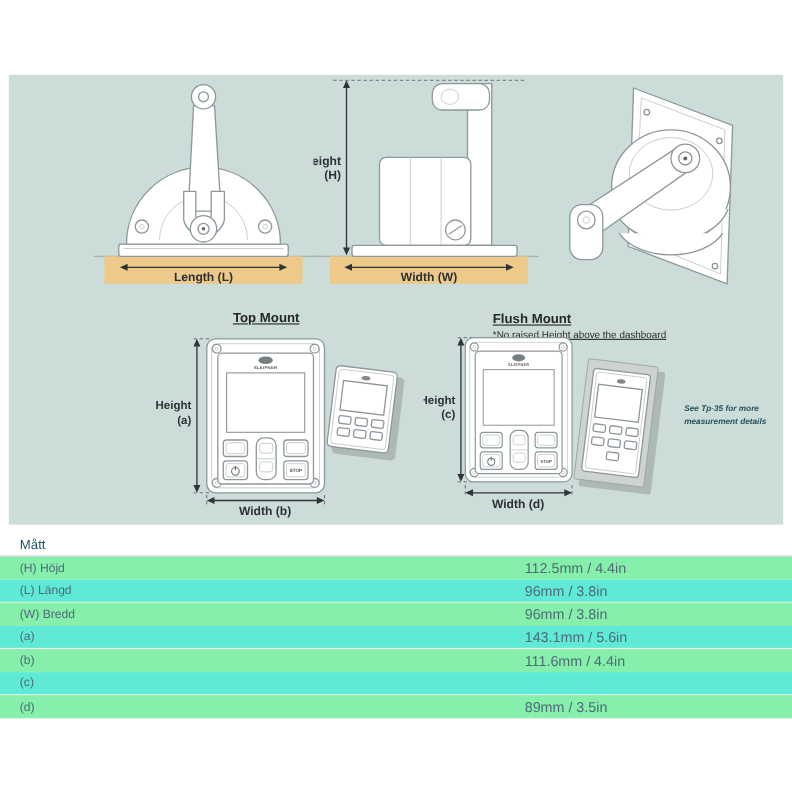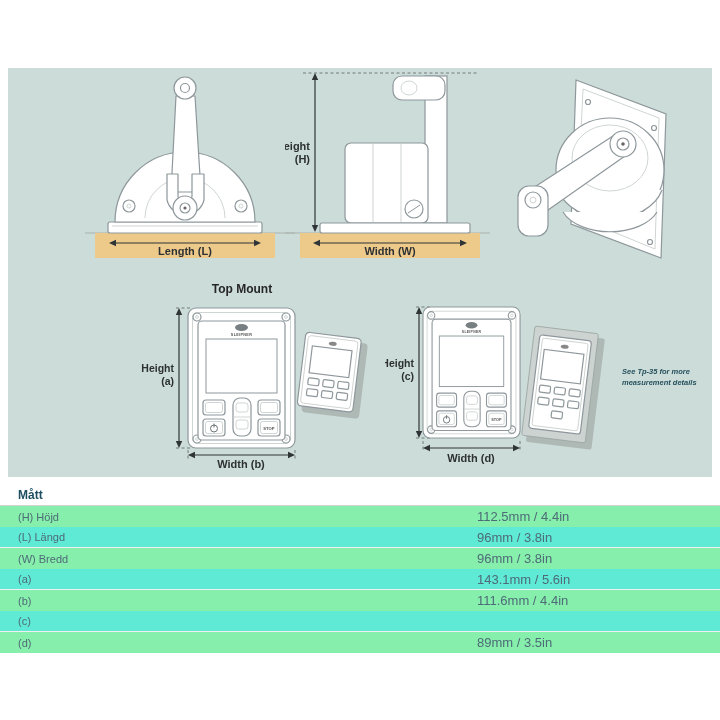--- a/index.html
+++ b/index.html
@@ -3,27 +3,27 @@
 <meta charset="utf-8">
 <style>
   html,body{margin:0;padding:0;background:#ffffff;}
   *{box-sizing:border-box;}
   body{font-family:"Liberation Sans", sans-serif;}
   .canvas{position:relative;width:720px;height:720px;background:#fff;overflow:hidden;}
   .teal-band{position:absolute;left:8px;top:68px;width:704px;height:409px;background:#ccdcd8;}
   .abs{position:absolute;}
   svg text{font-family:"Liberation Sans", sans-serif;}
   .dim-label{font-weight:bold;fill:#2d3134;}
-  .title{position:absolute;font-size:12px;font-weight:bold;color:#262626;}
+  .title{position:absolute;font-size:12px;font-weight:bold;color:#262626;text-decoration:underline;}
   .subtitle{font-size:9px;font-weight:normal;color:#2d2d2d;margin-top:2px;white-space:nowrap;}
   .note{position:absolute;left:622px;top:367px;width:92px;font-size:7.5px;font-style:italic;font-weight:bold;color:#25505e;line-height:1.4;}
   
   .spec-table{position:absolute;left:0;top:484px;width:720px;}
   .t-head{display:flex;padding-left:18px;height:22px;align-items:center;border-bottom:1px solid #d2d2d2;}
-  .t-head .cell{font-size:12px;font-weight:bold;color:#1d4f60;}
+  .t-head .cell{font-size:12px;font-weight:normal;color:#1d4f60;}
   .t-row{display:flex;padding-left:18px;height:21px;align-items:center;}
   .t-row.odd{background:#86efac;}
   .t-row.even{background:#5eead4;border-bottom:1px solid #f0f0f0;}
   .cell-label{width:459px;font-size:11px;color:#4e6b77;}
   .cell-value{flex:1;font-size:13px;color:#4e6b77;}
   .stroke{fill:#ffffff;stroke:#8e979b;stroke-width:1.2;}
   .stroke-thin{fill:none;stroke:#c3cac8;stroke-width:0.8;}
   .dimline{stroke:#2f3437;stroke-width:1.2;}
   .arrow{fill:#2f3437;}
   .ext{stroke:#6a6f72;stroke-width:0.9;stroke-dasharray:3 2.5;fill:none;}
@@ -204,20 +204,24 @@
       <rect x="8" y="13" width="40" height="27" class="stroke" stroke-width="0.9"></rect>
       <rect x="8" y="45" width="11" height="7" rx="1.5" class="stroke" stroke-width="0.8"></rect>
       <rect x="23" y="45" width="11" height="7" rx="1.5" class="stroke" stroke-width="0.8"></rect>
       <rect x="38" y="45" width="11" height="7" rx="1.5" class="stroke" stroke-width="0.8"></rect>
       <rect x="8" y="56" width="11" height="7" rx="1.5" class="stroke" stroke-width="0.8"></rect>
       <rect x="23" y="56" width="11" height="7" rx="1.5" class="stroke" stroke-width="0.8"></rect>
       <rect x="38" y="56" width="11" height="7" rx="1.5" class="stroke" stroke-width="0.8"></rect>
     </g>
   </svg>
 
+  <div class="title" style="left:448px;top:283px;">
+    <div>Flush Mount</div>
+    <div class="subtitle">*No raised Height above the dashboard</div>
+  </div>
 
   <svg class="abs" style="left:385px;top:300px;" width="330" height="172" viewBox="0 0 330 172">
 
     <g>
       <line x1="31" y1="7" x2="45" y2="7" class="ext"></line>
       <line x1="31" y1="138" x2="45" y2="138" class="ext"></line>
       <line x1="34" y1="9" x2="34" y2="136" class="dimline"></line>
       <polygon class="arrow" points="34,7 30.8,14 37.2,14"></polygon>
       <polygon class="arrow" points="34,138 30.8,131 37.2,131"></polygon>
       <text x="29" y="67" text-anchor="end" font-size="10.5" class="dim-label">Height</text>

